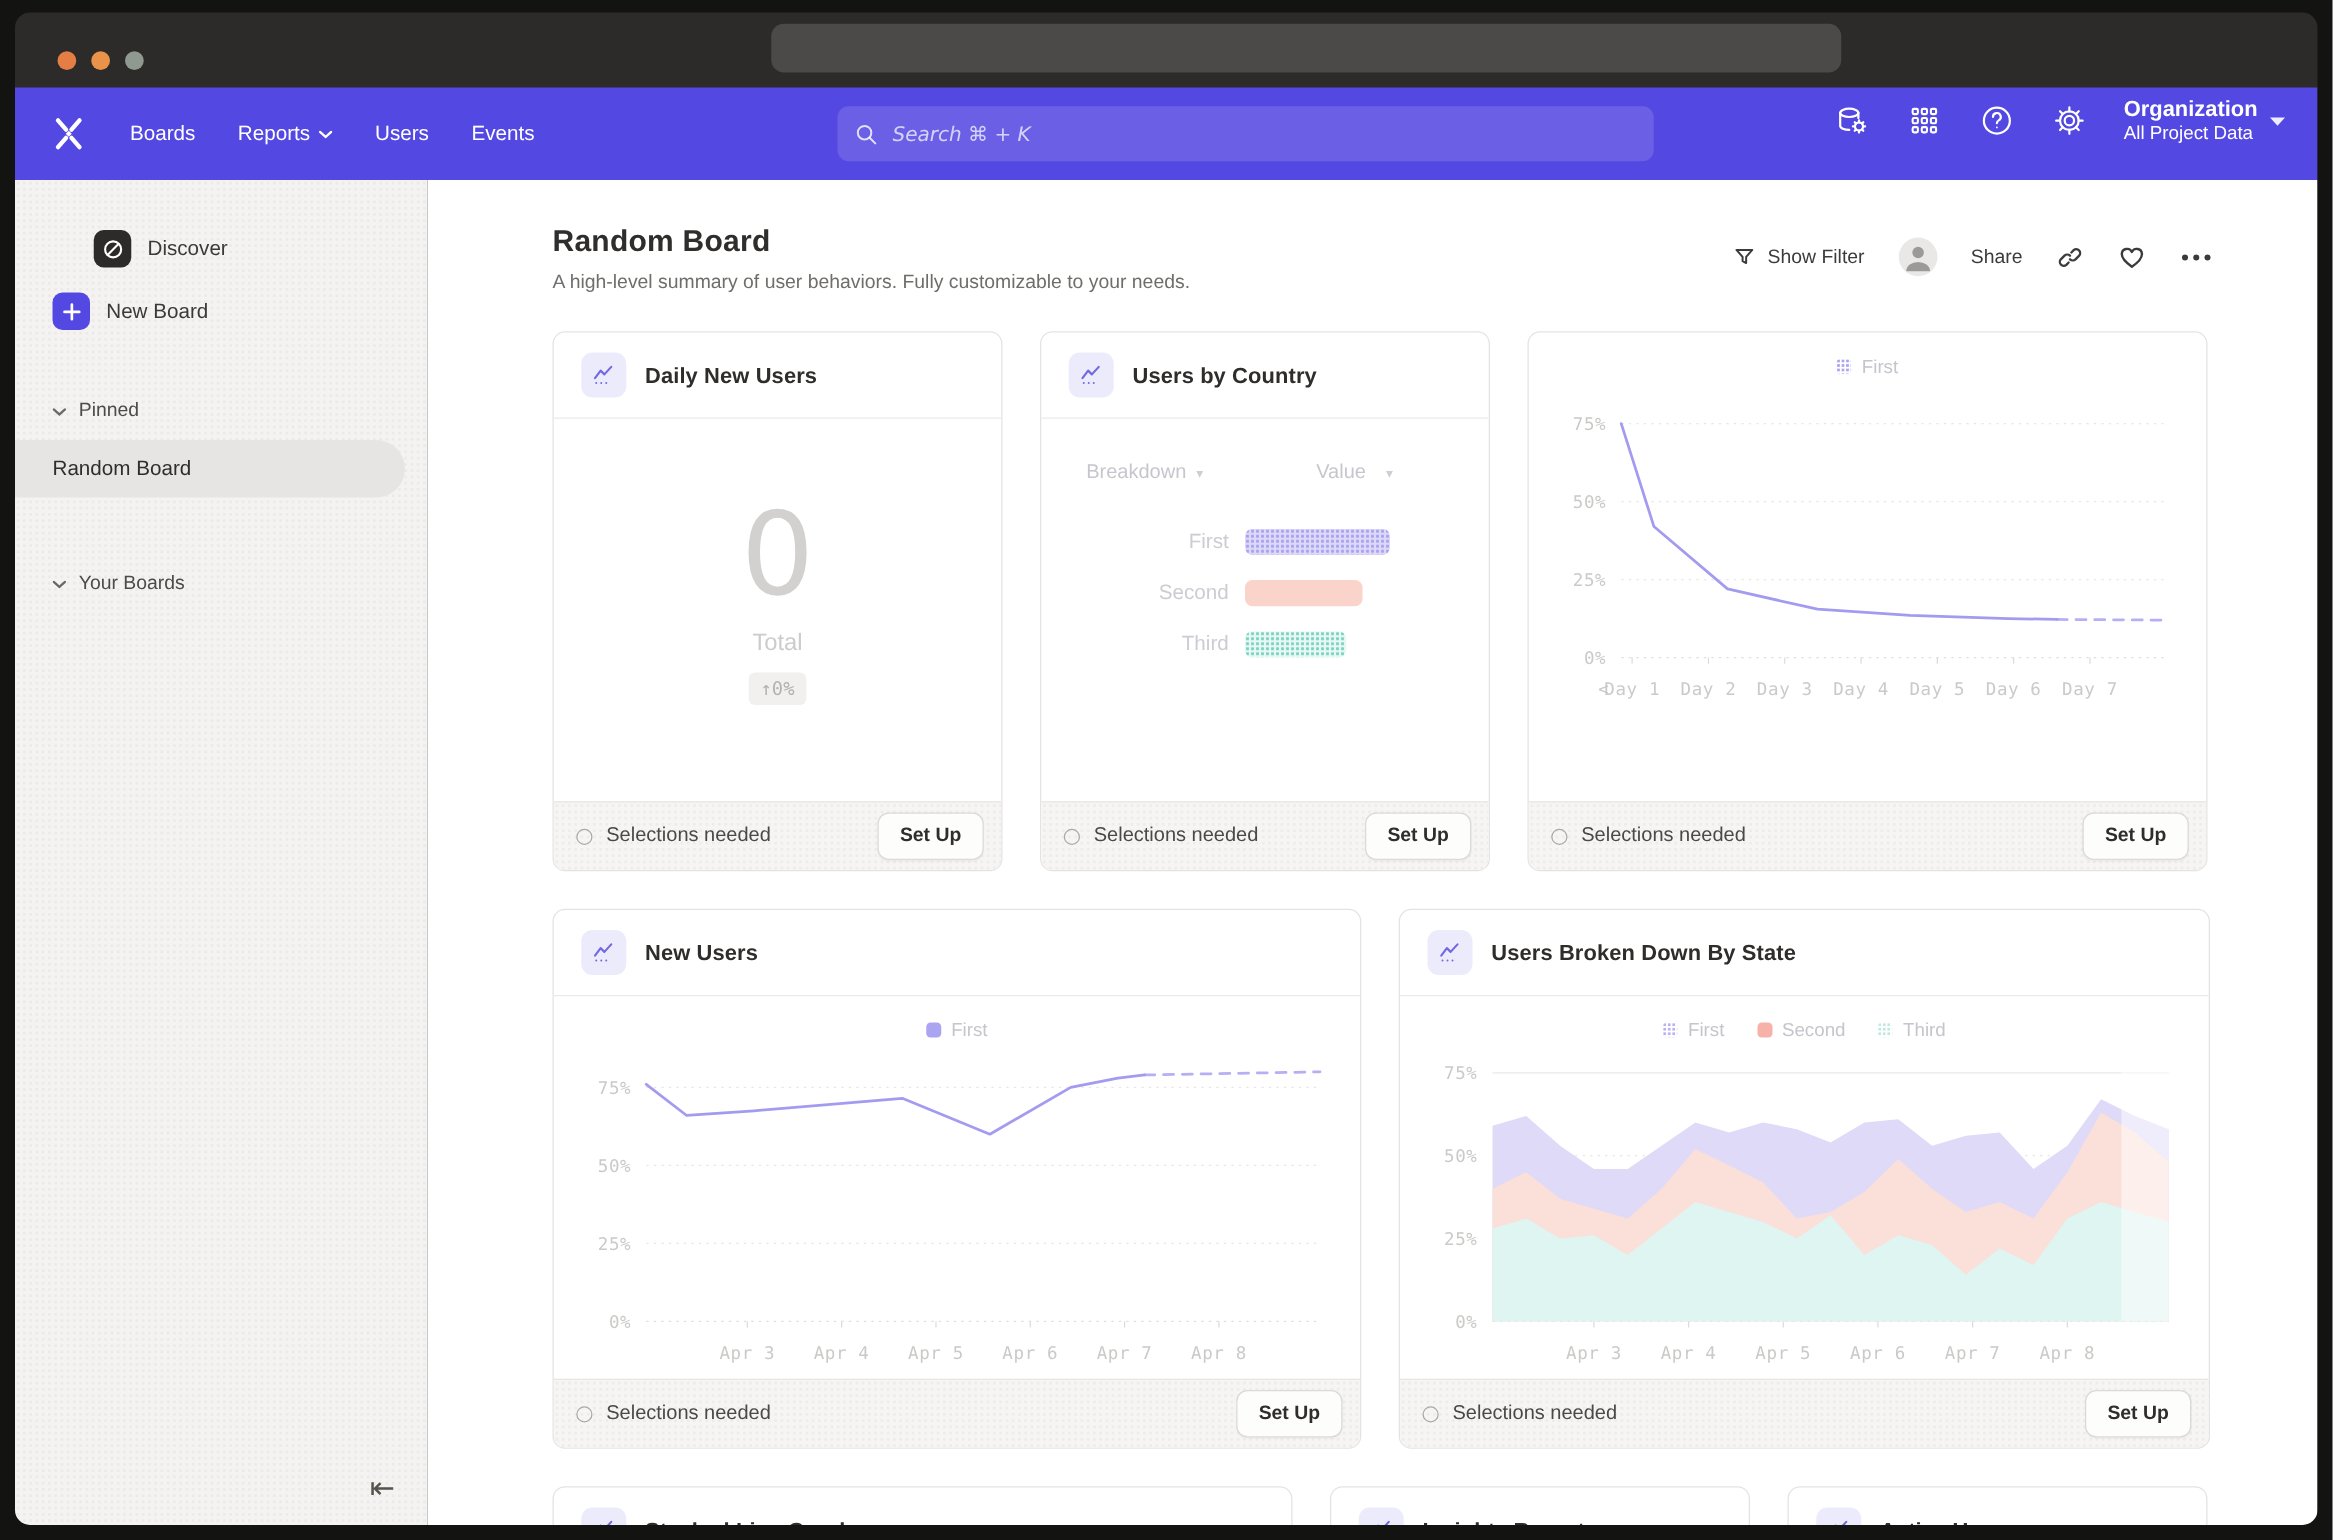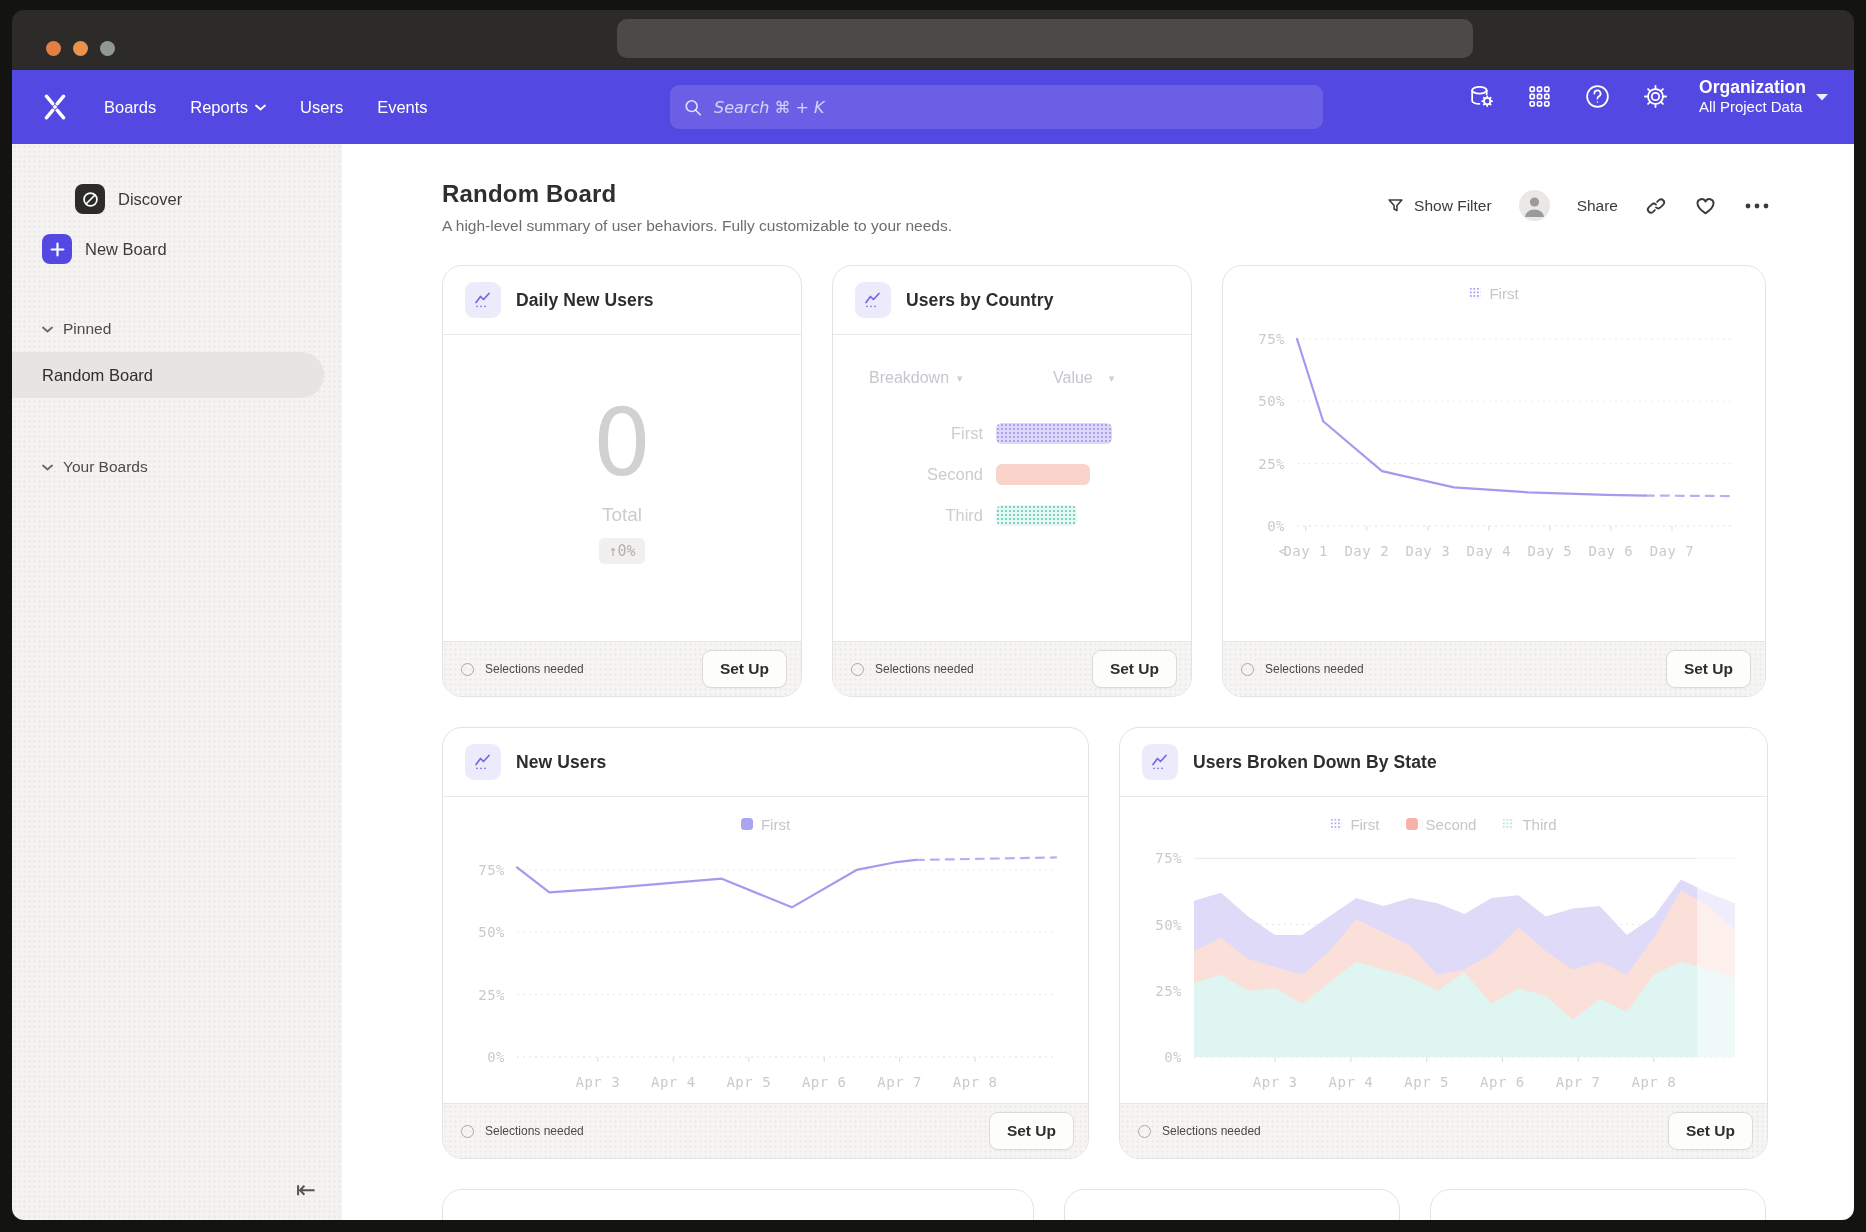--- a/index.html
+++ b/index.html
@@ -58,35 +58,35 @@
   .board-sub{margin-top:9px;font-size:15.5px;color:#6f6e6b;}
   .board-actions{margin-left:auto;display:flex;align-items:center;gap:27px;margin-top:10px;}
   .action{display:flex;align-items:center;gap:9px;font-size:15.5px;color:#3c3b39;font-weight:500;cursor:pointer;}
   .avatar{width:31px;height:31px;border-radius:50%;background:#e9e8e6;overflow:hidden;display:flex;
     align-items:center;justify-content:center;cursor:pointer;}
   
   .row{display:flex;gap:30px;}
   .row1{margin-top:30px;}
   .row2{margin-top:30px;}
   .row3{margin-top:30px;}
-  .card{background:#fff;border:1px solid #e5e3e1;border-radius:20px;box-sizing:border-box;
-    display:flex;flex-direction:column;overflow:hidden;justify-content:flex-end;}
+  .card{background:#fff;border:1px solid #e5e3e1;border-radius:10px;box-sizing:border-box;
+    display:flex;flex-direction:column;overflow:hidden;}
   .card-h432{height:432px;}
   .card-head{height:68px;flex:none;display:flex;align-items:center;padding:0 22px;
     border-bottom:1px solid #eceae7;gap:15px;}
   .card-icon{width:36px;height:36px;border-radius:9px;flex:none;display:flex;align-items:center;justify-content:center;}
   .card-icon.purple{background:#ecebfc;}
   .card-icon.teal{background:#e6f6f3;}
   .card-title{font-size:17.5px;font-weight:700;color:#2e2d2b;letter-spacing:.1px;}
   .card-body{flex:1;position:relative;}
   .card-foot{height:54px;flex:none;background:#f6f5f3;border-top:1px solid #e8e6e4;
     display:flex;align-items:center;padding:0 14px 0 18px;gap:11px;
     background-image:radial-gradient(rgba(70,64,58,.05) 1px,transparent 1.15px);background-size:5px 5px;}
   .status-circle{width:13px;height:13px;border-radius:50%;border:1.8px solid #aaa9a7;box-sizing:border-box;flex:none;}
-  .status-text{font-size:12px;color:#4a4948;}
+  .status-text{font-size:16px;color:#4a4948;}
   .setup-btn{margin-left:auto;background:#fdfdfc;border:1px solid #dbdad8;border-radius:9px;
     padding:9px 17px;font-size:15.5px;font-weight:700;color:#2f2e2c;cursor:pointer;
     font-family:"Liberation Sans",sans-serif;box-shadow:0 1px 1px rgba(0,0,0,.03);}
   
   .big-center{position:absolute;inset:0;display:flex;flex-direction:column;align-items:center;
     justify-content:center;margin-top:-14px;}
   .big-zero{font-family:"DejaVu Sans",sans-serif;font-size:92px;color:#d2d1cf;line-height:1;}
   .big-label{margin-top:14px;font-size:19px;color:#cdccca;}
   .delta-badge{margin-top:12px;background:#f1f0ee;border-radius:5px;padding:4px 9px;
     font-family:"DejaVu Sans Mono",monospace;font-size:15px;color:#b3b2b0;}

